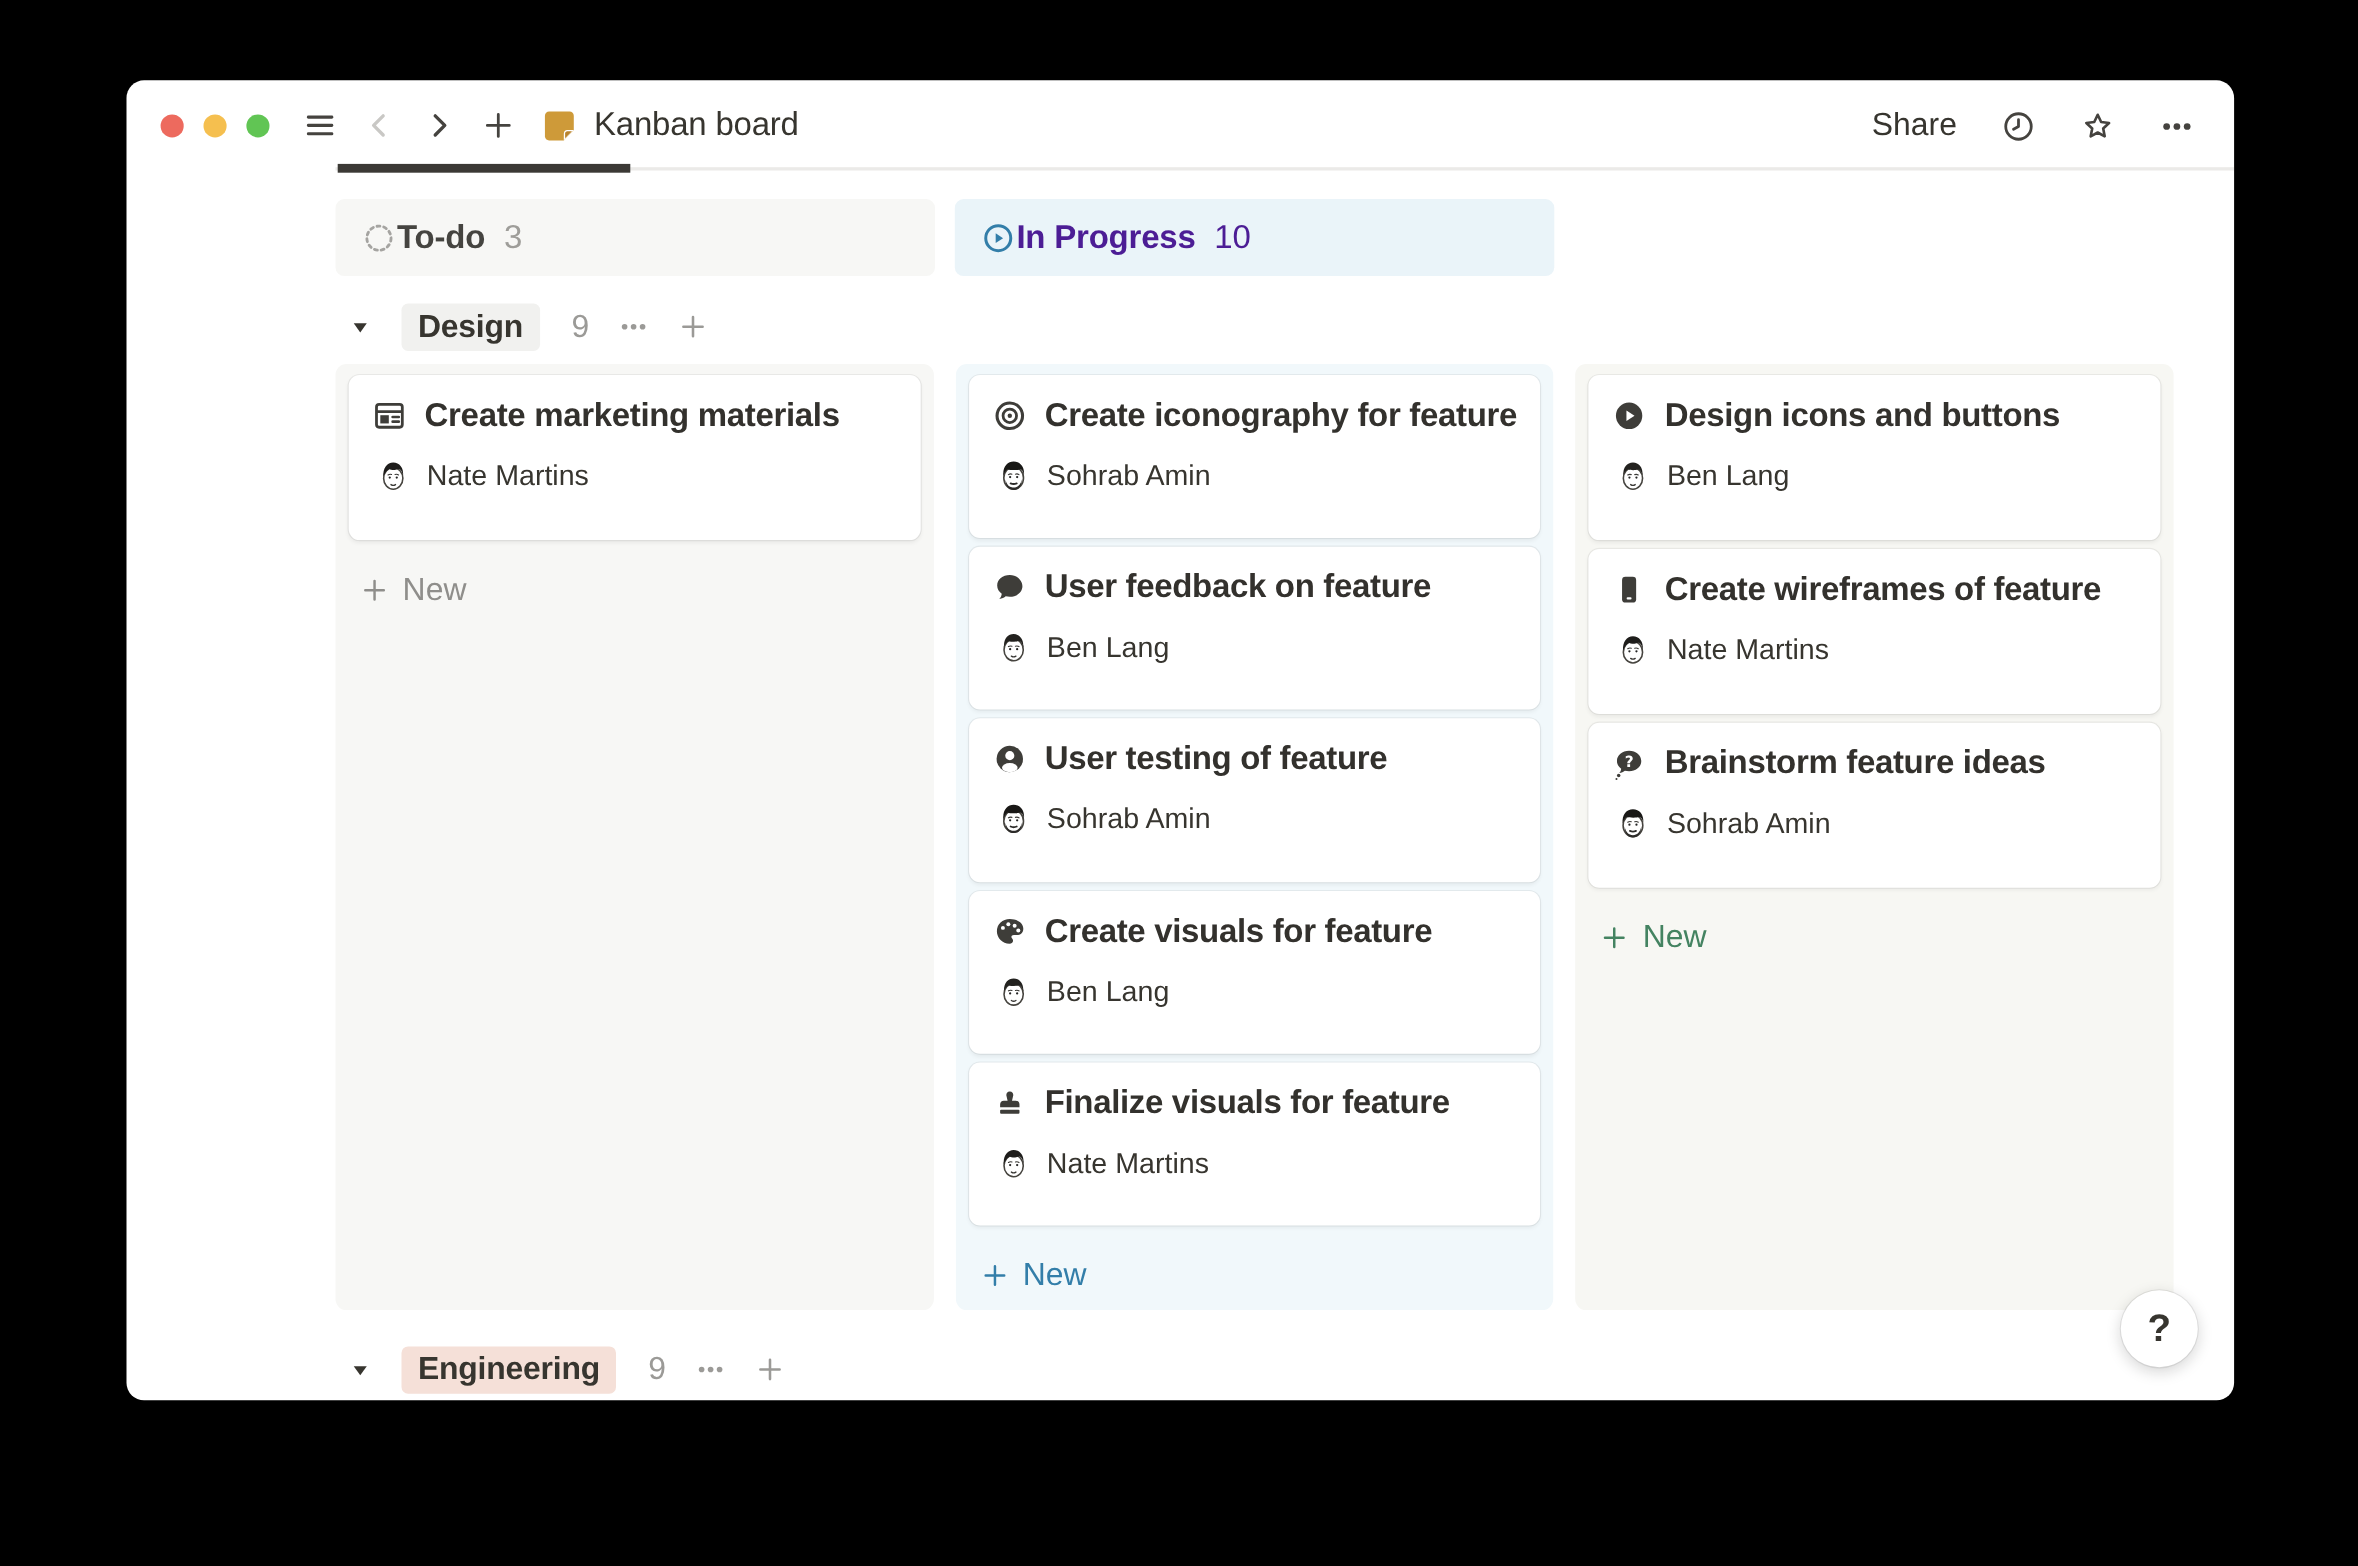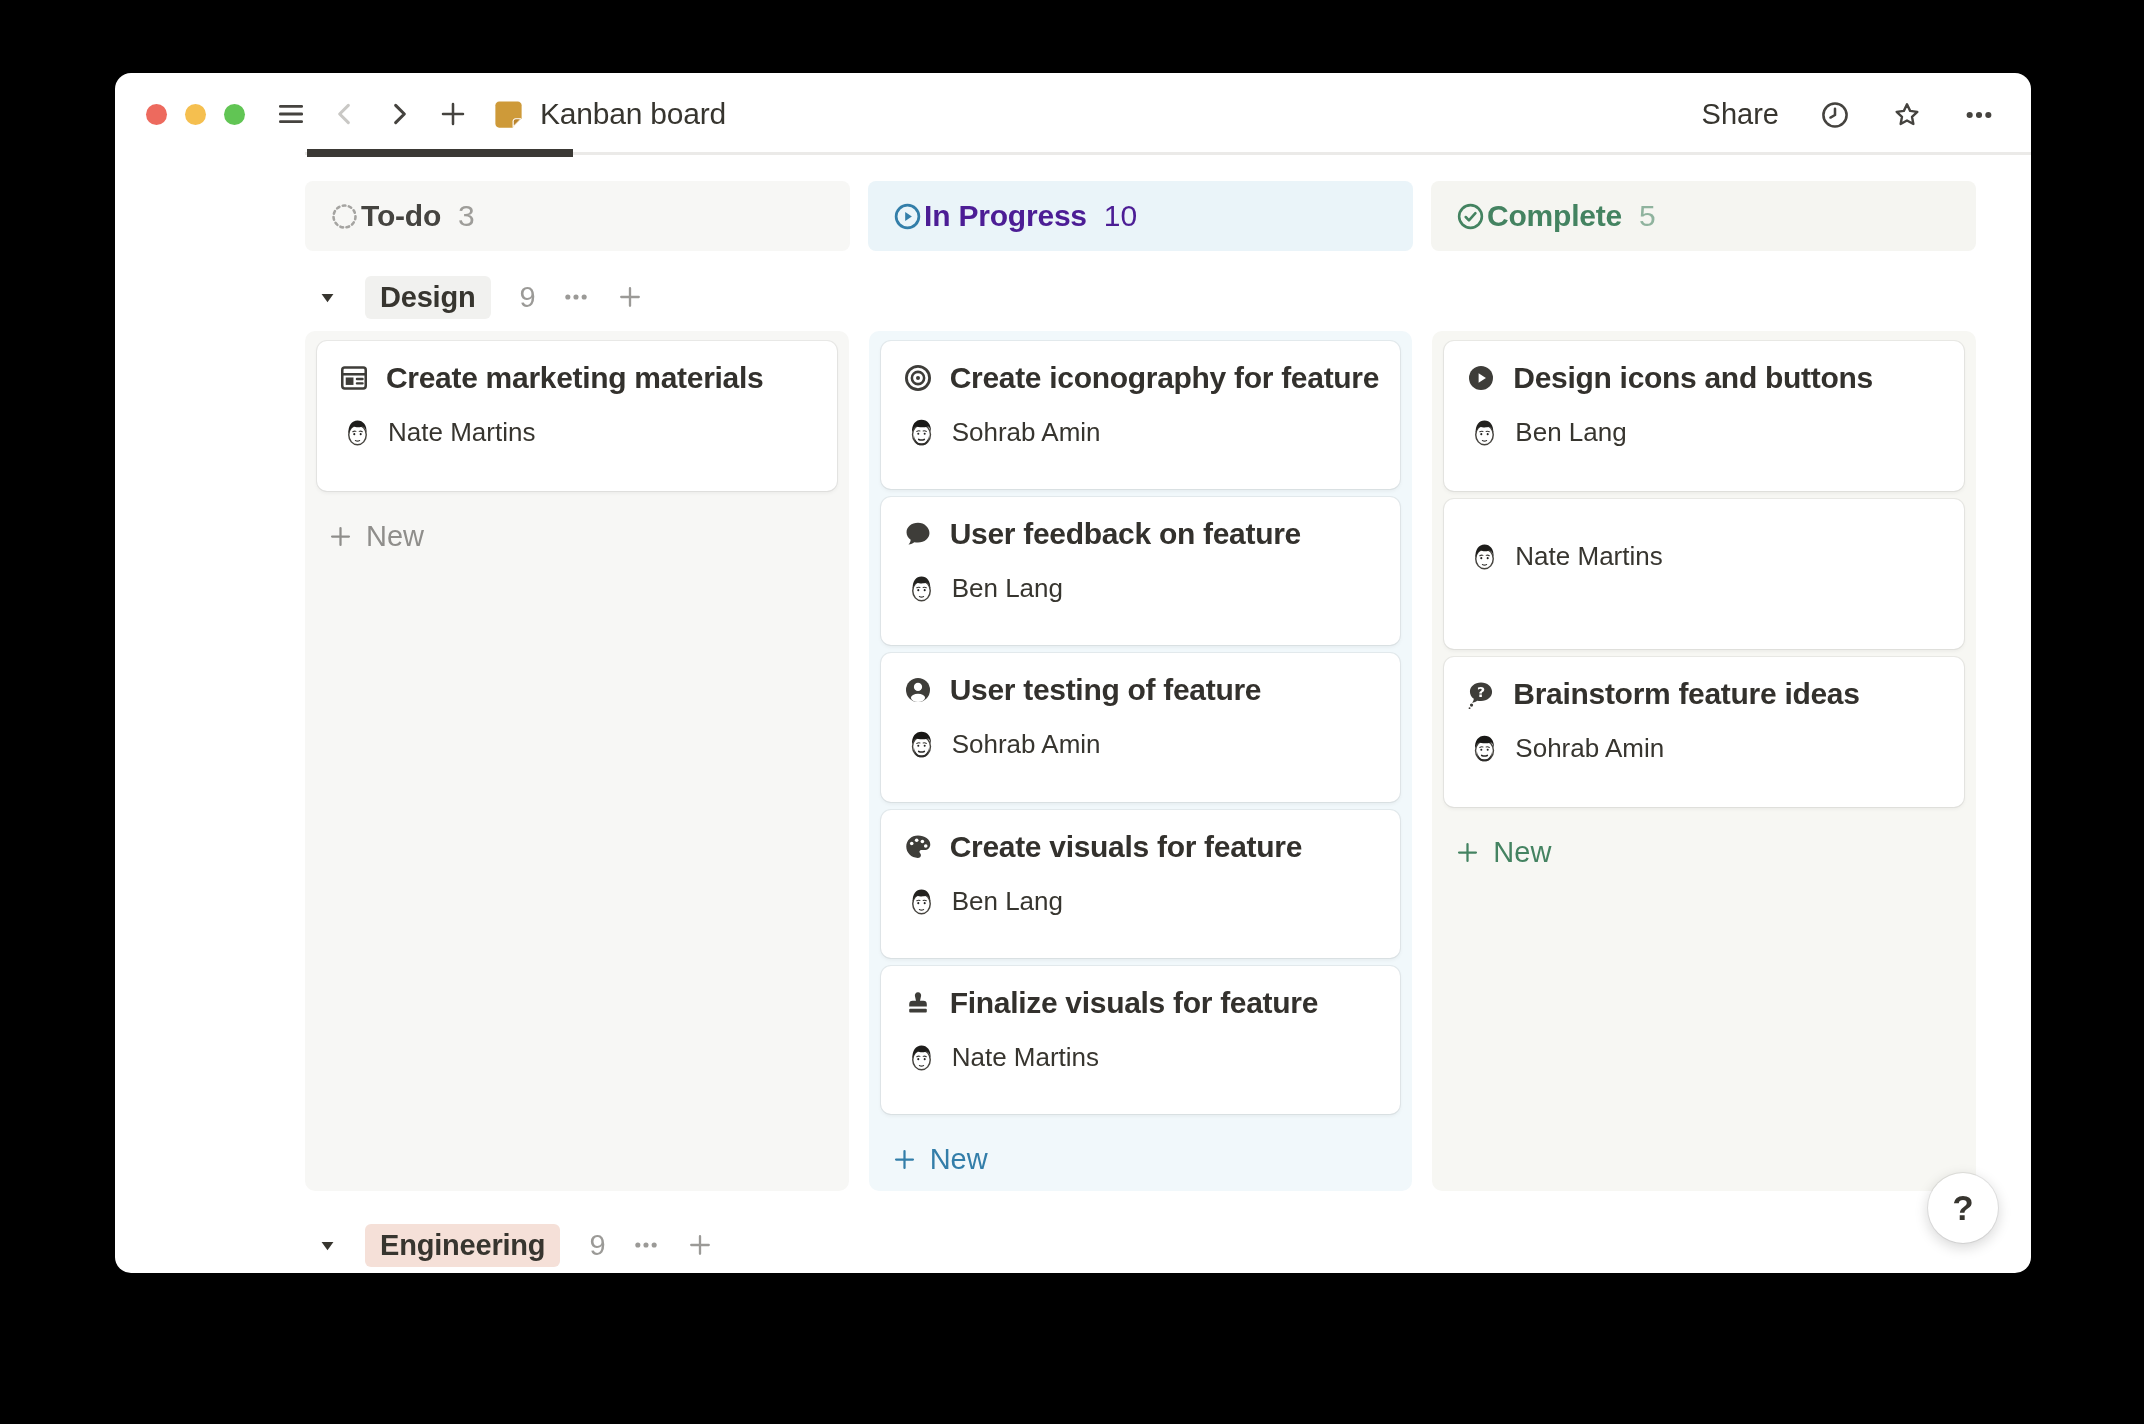--- a/index.html
+++ b/index.html
@@ -144,30 +144,20 @@
  <div class="col-header" style="background:#EAF4F9">
    <span class="hdr-icon" style="color:#337EA9">
               <svg viewBox="0 0 24 24">
                 <circle cx="12" cy="12" r="8.8" fill="none" stroke="currentColor" stroke-width="2.1"></circle>
                 <path d="M10.2 8.5 15.4 12l-5.2 3.5z" fill="currentColor"></path>
               </svg>
             </span>
    <span class="col-label" style="color:#4c1d95">In Progress</span>
    <span class="col-count" style="color:#4c1d95">10</span>
  </div>
- <div class="col-header" style="background:#F5F5F1">
-   <span class="hdr-icon" style="color:#448361">
-              <svg viewBox="0 0 24 24">
-                <circle cx="12" cy="12" r="8.8" fill="none" stroke="currentColor" stroke-width="2"></circle>
-                <path d="M8.3 12.4l2.5 2.6 5-5.6" fill="none" stroke="currentColor" stroke-width="2" stroke-linecap="round" stroke-linejoin="round"></path>
-              </svg>
-            </span>
-   <span class="col-label" style="color:#448361">Complete</span>
-   <span class="col-count" style="color:#8FB39E">5</span>
- </div>
         </div>
       <div class="group-row" id="groupTop">
   <span class="tri">
             <svg viewBox="0 0 24 24">
               <path d="M4.5 7.5h15L12 18z" fill="currentColor"></path>
             </svg>
           </span>
   <span class="group-pill" style="background:#F1F1EF">Design</span>
   <span class="group-count">9</span>
   <span class="gbtn">
@@ -368,20 +358,29 @@
                     <path d="M8.5 16.8C8 9.7 11.8 5.3 17 5.3s9 4.4 8.5 11.5c-1.2-4-2.6-5.9-4.2-5.3-2 .8-6.6.8-8.6-.2-1.7.8-3.3 2.7-4.2 5.5z" fill="#23221f"></path>
                     <circle cx="13.9" cy="18.6" r="1" fill="#222"></circle>
                     <circle cx="20.1" cy="18.6" r="1" fill="#222"></circle>
                     <path d="M12.4 16.3q1.6-.9 3.1-.3M18.6 16q1.6-.6 3.1.3" stroke="#3a3936" stroke-width="1" fill="none" stroke-linecap="round"></path>
                     <path d="M15 24.8q2 1.3 4 0" stroke="#3a3936" stroke-width="1.2" fill="none" stroke-linecap="round"></path>
                   </svg></span>
        <span class="assignee-name">Ben Lang</span>
      </div>
    </div>
    <div class="card">
+     <div class="card-title-row">
+       <span class="card-icon">
+                  <svg viewBox="0 0 24 24">
+                    <rect x="7.2" y="3.2" width="9.6" height="17.6" rx="2.3" fill="currentColor"></rect>
+                    <rect x="10.3" y="17.3" width="3.4" height="1.5" rx=".75" fill="#fff"></rect>
+                  </svg>
+                </span>
+       <span class="card-title">Create wireframes of feature</span>
+     </div>
      <div class="card-assignee">
        <span class="avatar"><svg viewBox="0 0 34 34">
                     <ellipse cx="17" cy="19.3" rx="8.5" ry="9.6" fill="#fff" stroke="#46443f" stroke-width="1.4"></ellipse>
                     <path d="M8.3 18c-.7-7.6 3.3-12.7 8.7-12.7 5.4 0 9.4 4.7 8.7 11.7-.9-4.4-2.9-6.7-4.9-5.7-1.7.8-5.7.9-7.4-.3-1.8 1-4.1 3.4-5.1 7z" fill="#1e1d1b"></path>
                     <circle cx="13.9" cy="18.6" r="1" fill="#222"></circle>
                     <circle cx="20.1" cy="18.6" r="1" fill="#222"></circle>
                     <path d="M12.4 16.3q1.6-1 3.1-.4M18.6 15.9q1.6-.6 3.1.4" stroke="#3a3936" stroke-width="1" fill="none" stroke-linecap="round"></path>
                     <path d="M15 24.8q2 1.3 4 0" stroke="#3a3936" stroke-width="1.2" fill="none" stroke-linecap="round"></path>
                   </svg></span>
        <span class="assignee-name">Nate Martins</span>

